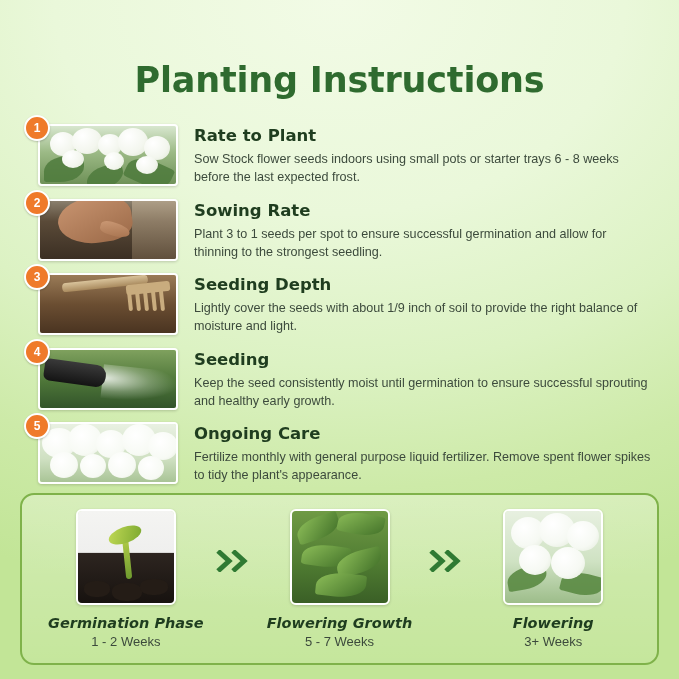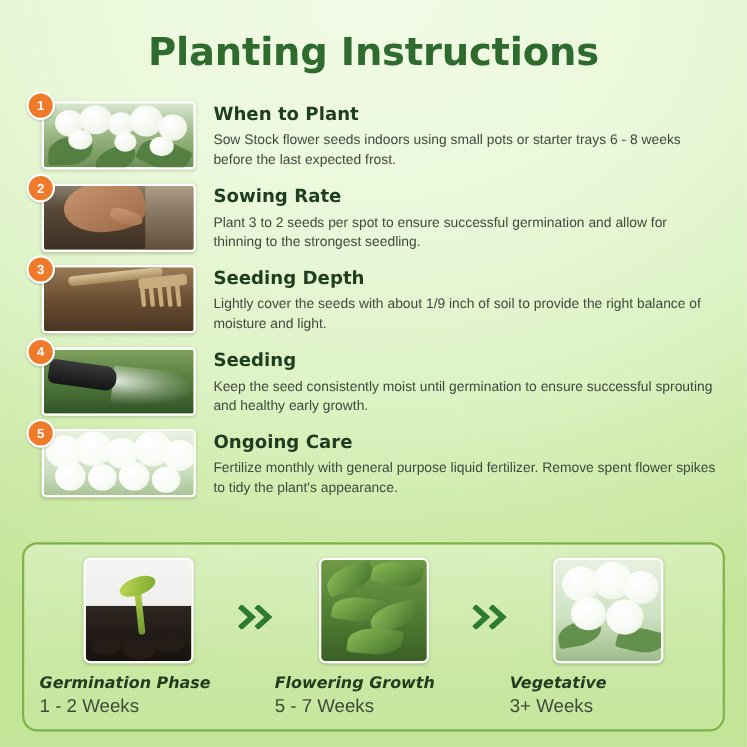--- a/index.html
+++ b/index.html
@@ -10,20 +10,21 @@
   }
   body {
     background:
       radial-gradient(ellipse 120% 90% at 50% 0%, #f2fbe6 0%, #eaf8da 35%, #dcf2c3 60%, #cdeaa8 80%, #c2e597 100%);
     position: relative;
   }
   .page {
     position: absolute;
     inset: 0;
     padding: 0;
+    margin-top: 32px;
   }
 
   
   .title {
     text-align: center;
     font-size: 35px;
     font-weight: bold;
     color: #2f6b2f;
     letter-spacing: -0.2px;
     margin-top: 28px;
@@ -165,33 +166,33 @@
     left: 20px; right: 20px; bottom: 14px;
     height: 172px;
     border: 2px solid #7fb24a;
     border-radius: 14px;
     background: linear-gradient(180deg, rgba(255,255,255,0.28), rgba(255,255,255,0.05));
     display: flex;
     align-items: center;
     justify-content: space-around;
     padding: 10px 14px;
   }
-  .tl-item { width: 180px; }
+  .tl-item { width: 180px; text-align: center; }
   .tl-img {
     width: 100px; height: 96px; margin: 0 auto 10px;
     border-radius: 6px; border: 2px solid #fff;
     box-shadow: 0 1px 3px rgba(0,0,0,0.18);
     overflow: hidden; position: relative;
   }
   .tl-label {
     font-size: 14.5px; font-weight: bold; font-style: italic;
     color: #1f3d1f; margin-bottom: 3px;
     font-family: "DejaVu Sans", sans-serif;
   }
-  .tl-dur { font-size: 17px; color: #3c4a3c; }
+  .tl-dur { font-size: 13px; color: #3c4a3c; }
   .arrows {
     color: #2f7a33; font-size: 24px; font-weight: bold;
     letter-spacing: -4px; line-height: 1; padding-bottom: 36px;
     display: flex; align-items: center;
   }
   .arrows svg { display: block; }
 
   
   .tl-sprout { background: linear-gradient(180deg,#f4f4f2 0%,#efefee 45%,#2d2520 46%,#17120f 100%); }
   .tl-sprout .seedstem {
@@ -246,39 +247,39 @@
             <div class="blob" style="left:58px;top:8px;width:24px;height:22px;"></div>
             <div class="blob" style="left:78px;top:2px;width:30px;height:28px;"></div>
             <div class="blob" style="left:104px;top:10px;width:26px;height:24px;"></div>
             <div class="blob" style="left:22px;top:24px;width:22px;height:18px;"></div>
             <div class="blob" style="left:64px;top:26px;width:20px;height:18px;"></div>
             <div class="blob" style="left:96px;top:30px;width:22px;height:18px;"></div>
           </div>
         </div>
       </div>
       <div class="step-body">
-        <div class="step-title">When to Plant</div>
+        <div class="step-title">Rate to Plant</div>
         <div class="step-desc">Sow Stock flower seeds indoors using small pots or starter trays 6 - 8 weeks before the last expected frost.</div>
       </div>
     </div>
 
     <div class="step">
       <div class="thumb-wrap">
         <div class="badge">2</div>
         <div class="thumb">
           <div class="art art-soil2">
             <div class="bg-right"></div>
             <div class="hand"></div>
             <div class="finger"></div>
           </div>
         </div>
       </div>
       <div class="step-body">
         <div class="step-title">Sowing Rate</div>
-        <div class="step-desc">Plant 3 to 2 seeds per spot to ensure successful germination and allow for thinning to the strongest seedling.</div>
+        <div class="step-desc">Plant 3 to 1 seeds per spot to ensure successful germination and allow for thinning to the strongest seedling.</div>
       </div>
     </div>
 
     <div class="step">
       <div class="thumb-wrap">
         <div class="badge">3</div>
         <div class="thumb">
           <div class="art art-rake3">
             <div class="handle"></div>
             <div class="head"></div>
@@ -386,18 +387,18 @@
         <div class="art tl-bloom">
           <div class="bleaf" style="left:2px;top:56px;width:40px;height:22px;transform:rotate(-10deg);"></div>
           <div class="bleaf" style="left:56px;top:62px;width:42px;height:22px;transform:rotate(14deg);"></div>
           <div class="blob" style="left:6px;top:6px;width:34px;height:32px;"></div>
           <div class="blob" style="left:34px;top:2px;width:36px;height:34px;"></div>
           <div class="blob" style="left:62px;top:10px;width:32px;height:30px;"></div>
           <div class="blob" style="left:14px;top:34px;width:32px;height:30px;"></div>
           <div class="blob" style="left:46px;top:36px;width:34px;height:32px;"></div>
         </div>
       </div>
-      <div class="tl-label">Vegetative</div>
+      <div class="tl-label">Flowering</div>
       <div class="tl-dur">3+ Weeks</div>
     </div>
 
   </div>
 </div>
 
 </body></html>

